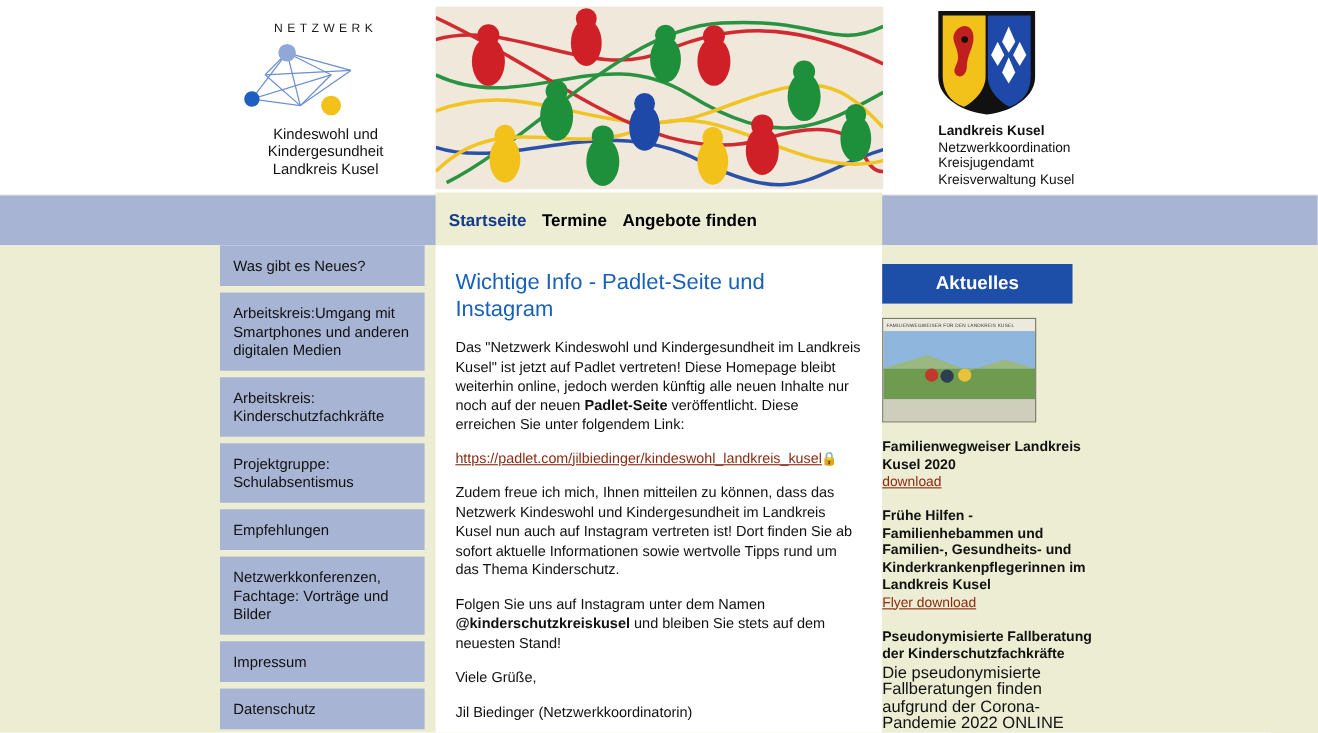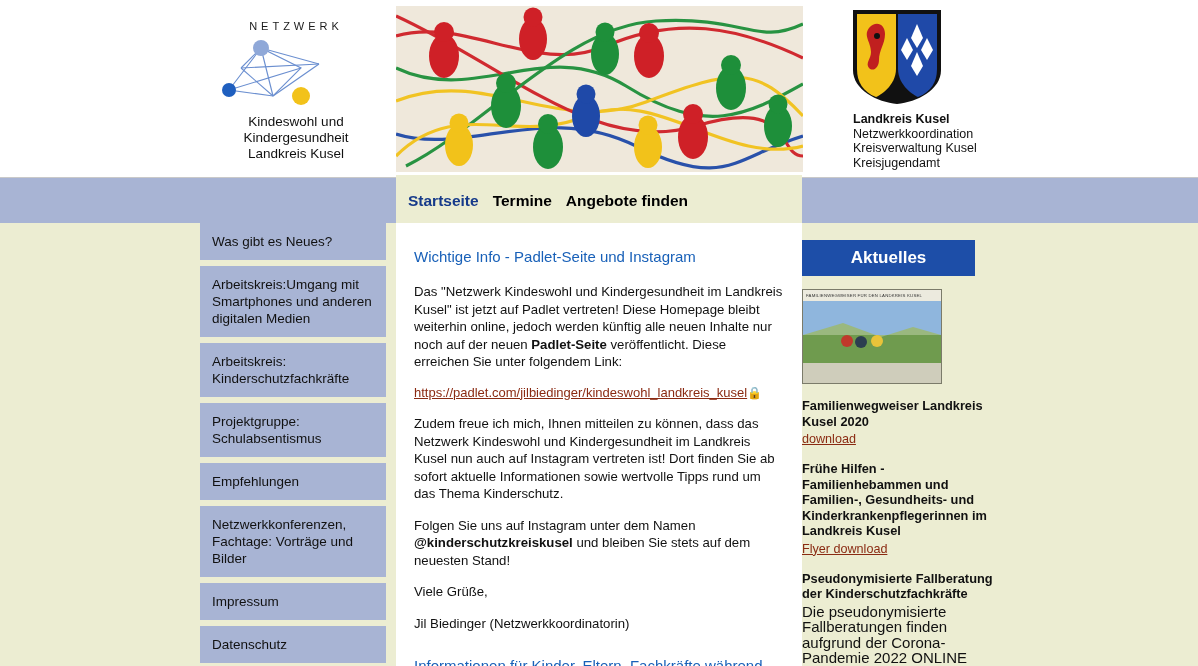--- a/index.html
+++ b/index.html
@@ -139,21 +139,21 @@
   .main {
     position: absolute;
     left: 396px; top: 0;
     width: 406px;
     height: 443px;
     background: #ffffff;
     padding: 20px 18px 0 18px;
     overflow: hidden;
   }
   .main h2 {
-    font-size: 15px;
+    font-size: 20px;
     color: #1860b8;
     font-weight: normal;
     margin: 2px 0 14px 0;
     line-height: 24px;
   }
   .main p {
     font-size: 13.2px;
     line-height: 17.5px;
     color: #111;
     margin: 0 0 14px 0;
@@ -330,22 +330,22 @@
           <circle cx="26" cy="28" r="3" fill="#111"></circle>
           <path d="M66 16 l6 14 l-6 10 l-6 -10 z" fill="#ffffff"></path>
           <path d="M66 44 l6 14 l-6 10 l-6 -10 z" fill="#ffffff"></path>
           <path d="M56 30 l6 12 l-6 10 l-6 -10 z" fill="#ffffff"></path>
           <path d="M76 30 l6 12 l-6 10 l-6 -10 z" fill="#ffffff"></path>
         </svg>
       </div>
       <div class="crest-text">
         <div class="bold">Landkreis Kusel</div>
         <div>Netzwerkkoordination</div>
+        <div>Kreisjugendamt</div>
         <div>Kreisverwaltung Kusel</div>
-        <div>Kreisjugendamt</div>
       </div>
     </div>
   </div>
 
   <div class="navbar">
     <div class="nav-left-spacer"></div>
     <div class="nav-strip">
       <div class="nav-item active">Startseite</div>
       <div class="nav-item">Termine</div>
       <div class="nav-item">Angebote finden</div>

